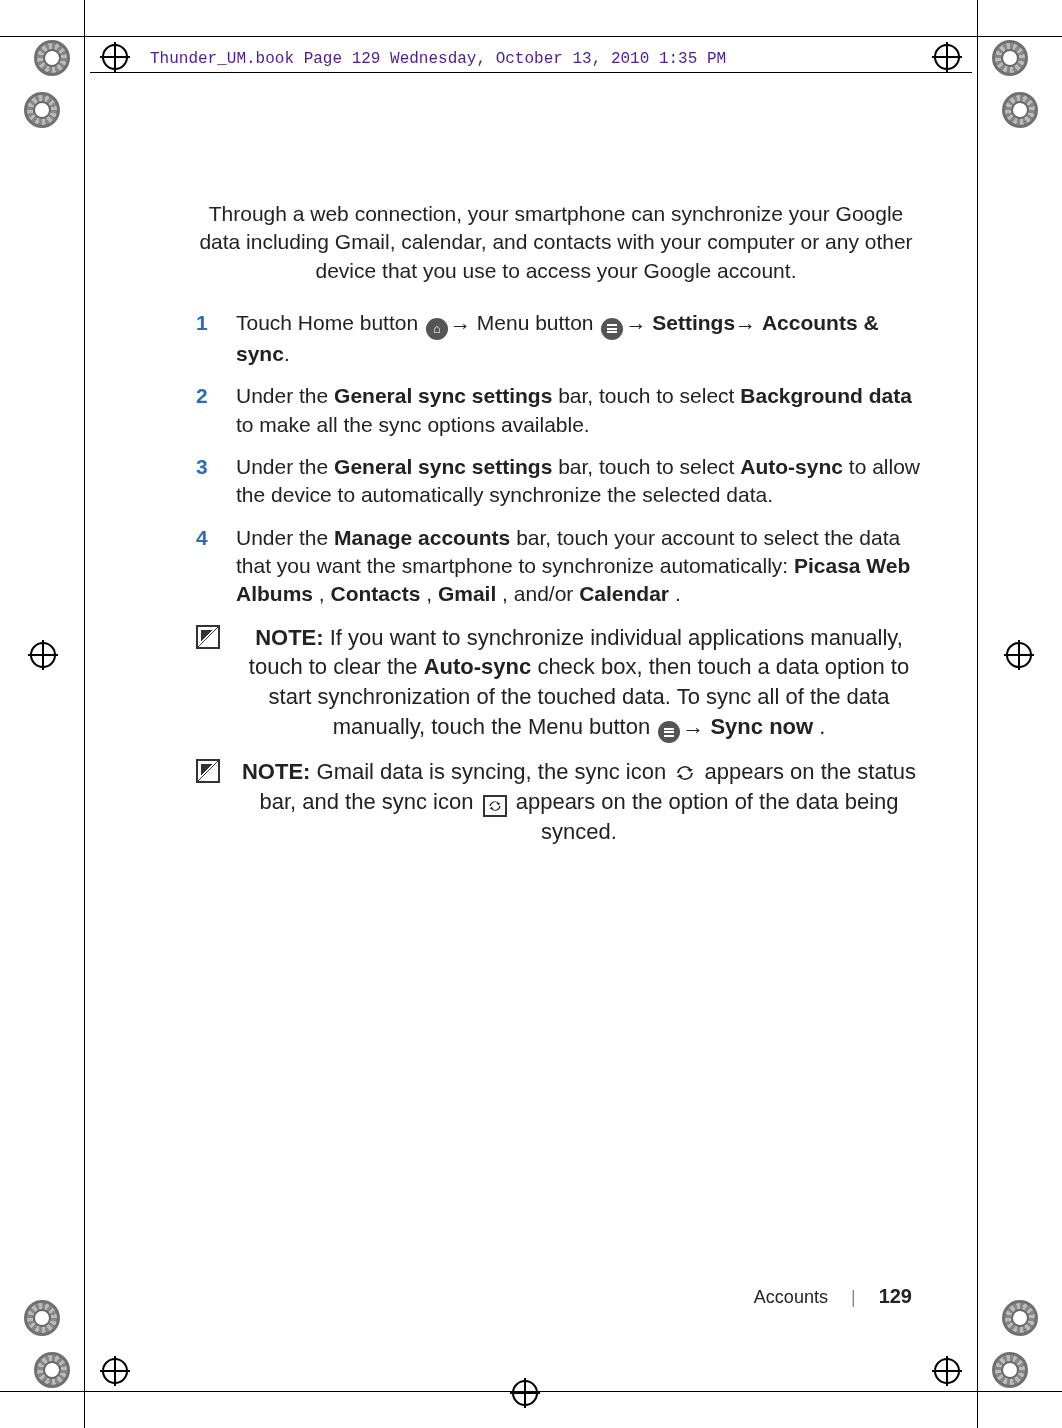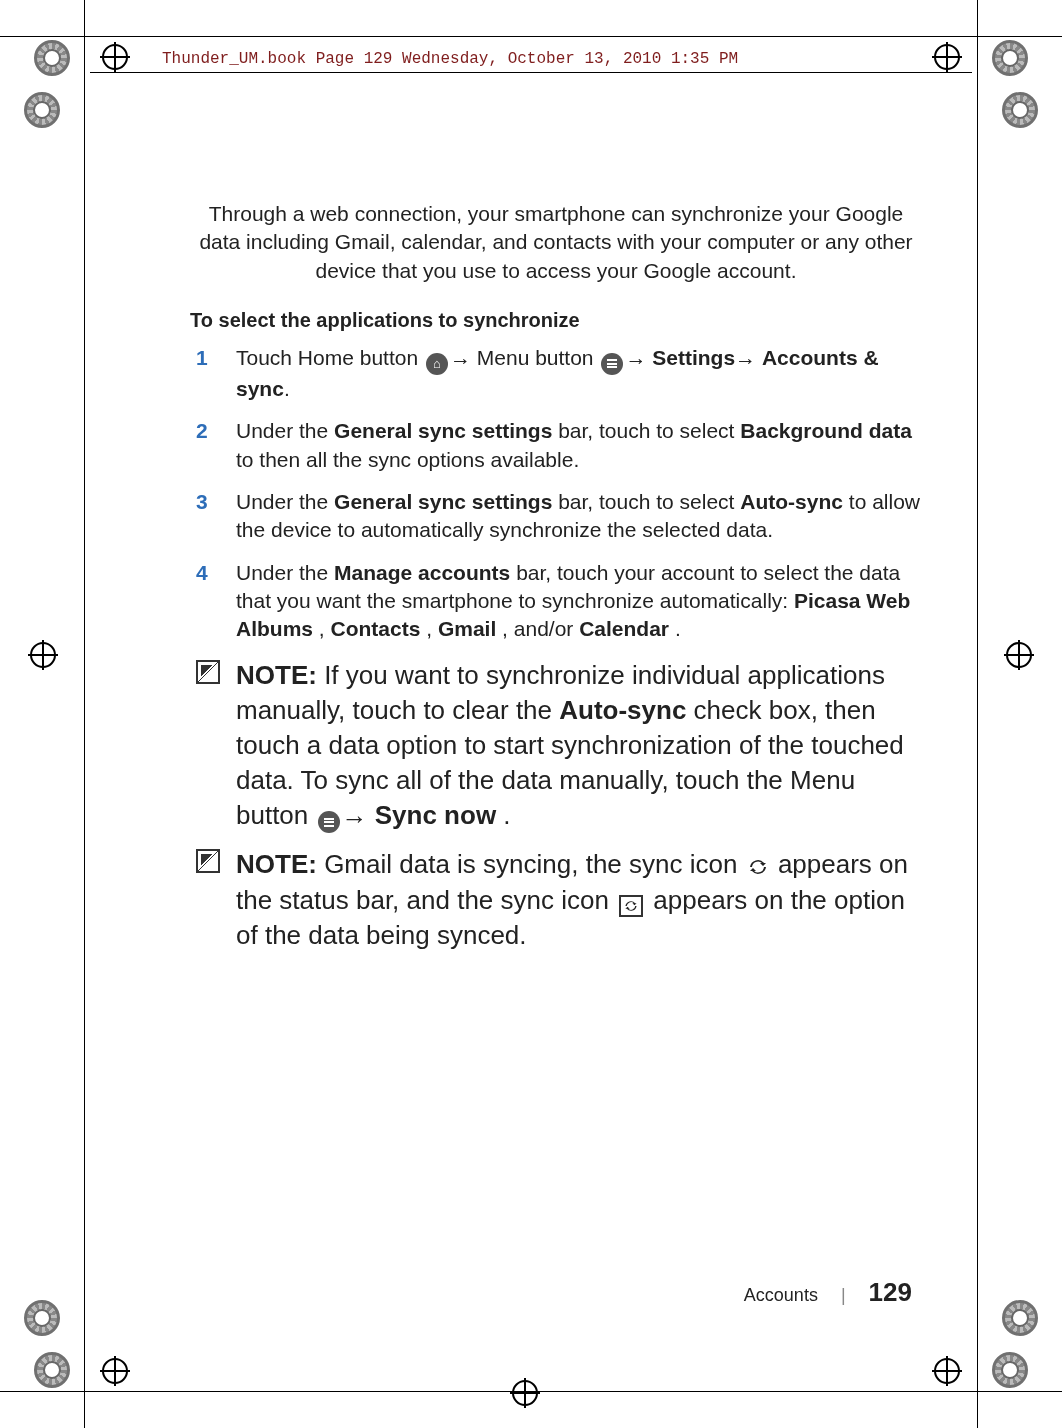--- a/index.html
+++ b/index.html
@@ -61,25 +61,25 @@
     border-radius:50%;
     transform:translate(-50%,-50%);
   }
   
   .crop-v { position:absolute; width:1px; background:#000; }
   .crop-h { position:absolute; height:1px; background:#000; }
 
   
   .filename {
     position: absolute;
-    left: 162px;
+    left: 150px;
     top: 50px;
     font-family: "Courier New", monospace;
     font-size: 16px;
-    color: #7f1d1d;
+    color: #4c1d95;
   }
   .filename-rule {
     position:absolute;
     left:90px; right:90px;
     top:72px;
     height:1px;
     background:#000;
   }
 
   
@@ -147,23 +147,24 @@
     display:inline-block;
     width:10px; height:9px;
     background:
       linear-gradient(#fff,#fff) 0 0/100% 2px no-repeat,
       linear-gradient(#fff,#fff) 0 50%/100% 2px no-repeat,
       linear-gradient(#fff,#fff) 0 100%/100% 2px no-repeat;
   }
   .note {
     position: relative;
     padding-left: 46px;
-    font-size: 26px;
+    font-size: 22px;
     line-height: 1.35;
     margin-bottom: 14px;
+    text-align: center;
   }
   .note-icon {
     position: absolute;
     left: 6px;
     top: 2px;
     width: 24px;
     height: 24px;
     border: 2px solid #333;
     background:
       linear-gradient(135deg, transparent 48%, #333 48%, #333 52%, transparent 52%),
@@ -199,21 +200,21 @@
     bottom: 120px;
     font-size: 18px;
     color:#222;
   }
   .footer .divider {
     margin: 0 18px;
     color:#888;
   }
   .footer .pnum {
     font-weight:700;
-    font-size:26px;
+    font-size:20px;
   }
 </style>
 </head>
 <body>
 
 <div class="crop-v" style="left:84px; top:0; height:1428px;"></div>
 <div class="crop-v" style="right:84px; top:0; height:1428px;"></div>
 <div class="crop-h" style="left:0; right:0; top:36px;"></div>
 <div class="crop-h" style="left:0; right:0; bottom:36px;"></div>
 
@@ -247,39 +248,38 @@
 <div class="circle-mark inner" style="right:24px; top:92px;"></div>
 <div class="circle-mark inner" style="left:24px; bottom:92px;"></div>
 <div class="circle-mark inner" style="right:24px; bottom:92px;"></div>
 
 <div class="filename">Thunder_UM.book  Page 129  Wednesday, October 13, 2010  1:35 PM</div>
 <div class="filename-rule"></div>
 
 <div class="page">
   <p class="intro">Through a web connection, your smartphone can synchronize your Google data including Gmail, calendar, and contacts with your computer or any other device that you use to access your Google account.</p>
 
-  <h2>To select the applications to synchronize</h2>
 
   <ol>
     <li>
       <span>Touch Home button </span>
       <span class="icon-circle">⌂</span><span class="arrow">→</span>
       <span> Menu button </span>
       <span class="icon-circle">
           <span class="icon-lines"></span>
         </span><span class="arrow">→ </span>
       <span class="b">Settings</span><span class="arrow">→ </span>
       <span class="b">Accounts &amp; sync</span>.
     </li>
     <li>
       <span>Under the </span>
       <span class="b">General sync settings</span>
       <span> bar, touch to select </span>
       <span class="b">Background data</span>
-      <span> to then all the sync options available.</span>
+      <span> to make all the sync options available.</span>
     </li>
     <li>
       <span>Under the </span>
       <span class="b">General sync settings</span>
       <span> bar, touch to select </span>
       <span class="b">Auto-sync</span>
       <span> to allow the device to automatically synchronize the selected data.</span>
     </li>
     <li>
       <span>Under the </span>

